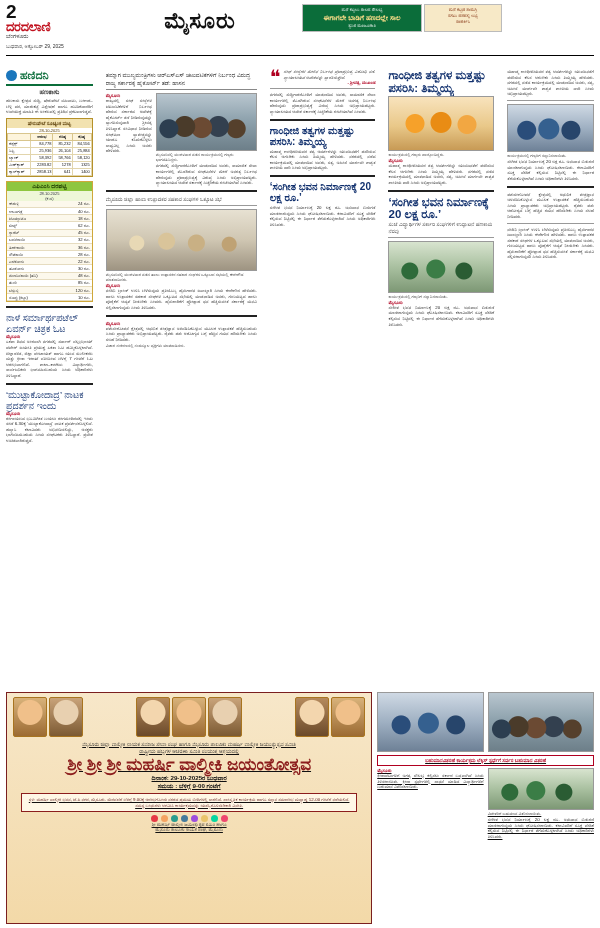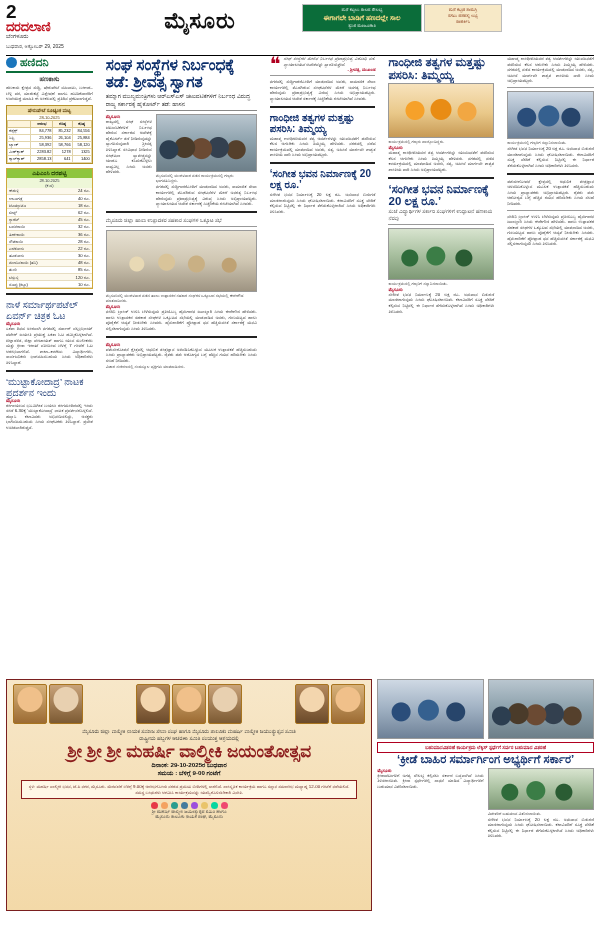--- a/index.html
+++ b/index.html
@@ -23,21 +23,21 @@
   .mh-center { flex:1; text-align:center; }
   .mh-title { font-size:22px; font-weight:bold; letter-spacing:1px; color:#111; margin-top:4px; }
   .mh-right { width:292px; display:flex; gap:2px; }
   .ad-cell { border:1px solid #bbb; font-size:4.5px; line-height:6px; padding:2px; text-align:center; overflow:hidden; }
   .ad-a { width:120px; background:#0b6d3a; color:#fff; }
   .ad-b { width:78px; background:#f7e9c7; color:#7a2200; }
   .ad-c { flex:1; background:#fdf3d6; color:#111; }
   .phone { color:#b00020; font-weight:bold; font-size:9px; }
 
   
-  .cols { display:flex; gap:13px; margin-top:0; height:620px; }
+  .cols { display:flex; gap:13px; margin-top:13px; height:620px; }
   .col { }
   .c1 { width:92px; }
   .c2 { width:160px; }
   .c3 { width:112px; }
   .c4 { width:112px; }
   .c5 { width:92px; }
 
   .hl { font-size:15.5px; font-weight:bold; line-height:17px; color:#0b2e6b; letter-spacing:-.2px; }
   .sub { font-size:6px; line-height:8px; color:#222; border-bottom:1px solid #888; padding-bottom:2px; margin-top:2px;}
   .kicker { font-size:4.6px; font-weight:bold; color:#b00020; }
@@ -93,21 +93,21 @@
 
   .gold-box { border:1px solid #cfa83a; margin-top:4px; }
   .gold-head { background:#8ec63f; color:#1d3b00; font-size:6px; font-weight:bold; text-align:center; padding:1px; }
   .gold-sub { font-size:4px; text-align:center; background:#eef7d8; color:#334; }
   table.g { width:100%; border-collapse:collapse; font-size:4.2px; }
   table.g td { border-bottom:.5px solid #e6dcc0; padding:.6px 2px; }
   table.g td.v { text-align:right; color:#222; }
   table.g tr:nth-child(odd) { background:#fcf8ec; }
 
   
-  .bottom { display:flex; gap:5px; margin-top:3px; height:232px; }
+  .bottom { display:flex; gap:5px; margin-top:3px; height:232px;text-decoration:underline; }
   .ad-big { width:370px; border:1px solid #7a1f1f; background:linear-gradient(#f7e7c9,#f3d9a8); position:relative; overflow:hidden; }
   .ad-side { width:219px; }
 
   .ad-title { text-align:center; font-size:17px; font-weight:bold; color:#8c1d1d; line-height:19px; }
   .ad-line { text-align:center; font-size:5.4px; color:#222; line-height:7px; }
   .ad-date { text-align:center; font-size:6.2px; font-weight:bold; color:#111; }
   .ad-box-in { margin:3px 14px; border:1px solid #8c1d1d; background:#fff7e6; font-size:4.4px; line-height:5.6px; text-align:center; padding:3px; color:#5a1414; }
 
   .portrait-row { display:flex; gap:2px; justify-content:center; }
   .portrait { width:34px; height:40px; border:1px solid #a8741f; border-radius:2px; }
@@ -277,21 +277,20 @@
       <div class="kicker">ಮೈಸೂರು</div>
       <div class="body">ಏಕತಾ ದಿನದ ಅಂಗವಾಗಿ ನಗರದಲ್ಲಿ ಸರ್ದಾರ್ ವಲ್ಲಭಭಾಯ್ ಪಟೇಲ್ ಜಯಂತಿ ಪ್ರಯುಕ್ತ ಏಕತಾ ಓಟ ಹಮ್ಮಿಕೊಳ್ಳಲಾಗಿದೆ. ಜಿಲ್ಲಾಡಳಿತ, ಜಿಲ್ಲಾ ಪಂಚಾಯತ್ ಹಾಗೂ ಯುವ ಸಬಲೀಕರಣ ಮತ್ತು ಕ್ರೀಡಾ ಇಲಾಖೆ ವತಿಯಿಂದ ಬೆಳಗ್ಗೆ 7 ಗಂಟೆಗೆ ಓಟ ಆರಂಭವಾಗಲಿದೆ. ಶಾಲಾ–ಕಾಲೇಜು ವಿದ್ಯಾರ್ಥಿಗಳು, ಸಾರ್ವಜನಿಕರು ಭಾಗವಹಿಸಬಹುದು ಎಂದು ಅಧಿಕಾರಿಗಳು ತಿಳಿಸಿದ್ದಾರೆ.</div>
 
       <div class="rule-d"></div>
       <div class="mini-hl">‘ಮುಟ್ಟಾಕೋದಾದ್ರ’ ನಾಟಕ ಪ್ರದರ್ಶನ ಇಂದು</div>
       <div class="kicker">ಮೈಸೂರು</div>
       <div class="body">ರಂಗಾಯಣದ ಭೂಮಿಗೀತ ಬಯಲು ರಂಗಮಂದಿರದಲ್ಲಿ ಇಂದು ಸಂಜೆ 6.30ಕ್ಕೆ ‘ಮುಟ್ಟಾಕೋದಾದ್ರ’ ನಾಟಕ ಪ್ರದರ್ಶನಗೊಳ್ಳಲಿದೆ. ಹವ್ಯಾಸಿ ಕಲಾವಿದರು ಅಭಿನಯಿಸಲಿದ್ದು, ಆಸಕ್ತರು ಭಾಗವಹಿಸಬಹುದು ಎಂದು ಸಂಘಟಕರು ತಿಳಿಸಿದ್ದಾರೆ. ಪ್ರವೇಶ ಉಚಿತವಾಗಿರುತ್ತದೆ.</div>
     </div>
 
     <div class="col c2">
-      <div class="hl">ಸಂಘ ಸಂಸ್ಥೆಗಳ ನಿರ್ಬಂಧಕ್ಕೆ ತಡೆ: ಶ್ರೀವತ್ಸ ಸ್ವಾಗತ</div>
       <div class="sub">ತಮ್ಮಾಗ ಮುಖ್ಯಮಂತ್ರಿಗಳು ಆರ್‌ಎಸ್‌ಎಸ್ ಚಟುವಟಿಕೆಗಳಿಗೆ ನಿರ್ಬಂಧ ವಿರುದ್ಧ ರಾಜ್ಯ ಸರ್ಕಾರಕ್ಕೆ ಹೈಕೋರ್ಟ್ ತಡೆ: ಹಾಸನ</div>
       <div style="display:flex;gap:4px;margin-top:3px;">
         <div style="width:46px">
           <div class="kicker">ಮೈಸೂರು</div>
           <div class="body">ರಾಜ್ಯದಲ್ಲಿ ಸಂಘ ಸಂಸ್ಥೆಗಳ ಚಟುವಟಿಕೆಗಳಿಗೆ ನಿರ್ಬಂಧ ಹೇರುವ ಸರ್ಕಾರದ ಆದೇಶಕ್ಕೆ ಹೈಕೋರ್ಟ್ ತಡೆ ನೀಡಿರುವುದನ್ನು ಸ್ವಾಗತಿಸುವುದಾಗಿ ಶ್ರೀವತ್ಸ ತಿಳಿಸಿದ್ದಾರೆ. ಸಂವಿಧಾನ ನೀಡಿರುವ ಸಂಘಟನಾ ಸ್ವಾತಂತ್ರ್ಯವನ್ನು ಯಾರೂ ಕಸಿದುಕೊಳ್ಳಲು ಸಾಧ್ಯವಿಲ್ಲ ಎಂದು ಅವರು ಹೇಳಿದರು.</div>
         </div>
         <div style="flex:1">
           <div class="photo ph-people" style="height:58px"></div>
           <div class="cap">ಮೈಸೂರಿನಲ್ಲಿ ಮಂಗಳವಾರ ನಡೆದ ಕಾರ್ಯಕ್ರಮದಲ್ಲಿ ಗಣ್ಯರು ಭಾಗವಹಿಸಿದ್ದರು.</div>
           <div class="body">ನಗರದಲ್ಲಿ ಸುದ್ದಿಗಾರರೊಂದಿಗೆ ಮಾತನಾಡಿದ ಅವರು, ಸಾಮಾಜಿಕ ಸೇವಾ ಕಾರ್ಯಗಳಲ್ಲಿ ತೊಡಗಿರುವ ಸಂಘಟನೆಗಳ ಮೇಲೆ ಅನಗತ್ಯ ನಿರ್ಬಂಧ ಹೇರುವುದು ಪ್ರಜಾಪ್ರಭುತ್ವಕ್ಕೆ ವಿರುದ್ಧ ಎಂದು ಅಭಿಪ್ರಾಯಪಟ್ಟರು. ನ್ಯಾಯಾಲಯದ ಆದೇಶ ಸರ್ಕಾರಕ್ಕೆ ಎಚ್ಚರಿಕೆಯ ಗಂಟೆಯಾಗಿದೆ ಎಂದರು.</div>
@@ -404,21 +403,20 @@
     <div class="ad-side">
       <div style="display:flex;gap:4px">
         <div style="flex:1">
           <div class="photo ph-blue" style="height:60px"></div>
         </div>
         <div style="flex:1">
           <div class="photo ph-people" style="height:60px"></div>
         </div>
       </div>
       <div class="sec-red" style="margin-top:3px">ಬಹುಮಾನವಿತರಣೆ ಕಾರ್ಯಕ್ರಮ ಲೆಕ್ಕಿಸ್ ಸ್ಪರ್ಧೆಗೆ ಸರ್ವರ ಬಹುಮಾನ ವಿತರಣೆ</div>
-      <div class="shead2" style="text-align:center">‘ಕ್ರೀಡೆ ಬಾಹಿರ ಸರ್ಮಾರ್ಗಿಂಗ ಅಭ್ಯರ್ಥಿಗೆ ಸರ್ಕಾರ’</div>
       <div style="display:flex;gap:4px;margin-top:2px">
         <div style="flex:1">
           <div class="kicker">ಮೈಸೂರು</div>
           <div class="body">ಕ್ರೀಡಾಪಟುಗಳಿಗೆ ಅಗತ್ಯ ಸೌಲಭ್ಯ ಕಲ್ಪಿಸಲು ಸರ್ಕಾರ ಬದ್ಧವಾಗಿದೆ ಎಂದು ತಿಳಿಸಲಾಯಿತು. ಕ್ರೀಡಾ ಸ್ಪರ್ಧೆಗಳಲ್ಲಿ ಸಾಧನೆ ಮಾಡಿದ ವಿದ್ಯಾರ್ಥಿಗಳಿಗೆ ಬಹುಮಾನ ವಿತರಿಸಲಾಯಿತು.</div>
         </div>
         <div style="flex:1">
           <div class="photo ph-green" style="height:42px"></div>
           <div class="cap">ವಿಜೇತರಿಗೆ ಬಹುಮಾನ ವಿತರಿಸಲಾಯಿತು.</div>
           <div class="body">ಸಂಗೀತ ಭವನ ನಿರ್ಮಾಣಕ್ಕೆ 20 ಲಕ್ಷ ರೂ. ಅನುದಾನ ಬಿಡುಗಡೆ ಮಾಡಲಾಗುವುದು ಎಂದು ಘೋಷಿಸಲಾಯಿತು. ಕಲಾವಿದರಿಗೆ ಸೂಕ್ತ ವೇದಿಕೆ ಕಲ್ಪಿಸುವ ನಿಟ್ಟಿನಲ್ಲಿ ಈ ನಿರ್ಧಾರ ತೆಗೆದುಕೊಳ್ಳಲಾಗಿದೆ ಎಂದು ಅಧಿಕಾರಿಗಳು ತಿಳಿಸಿದರು.</div>
         </div>

